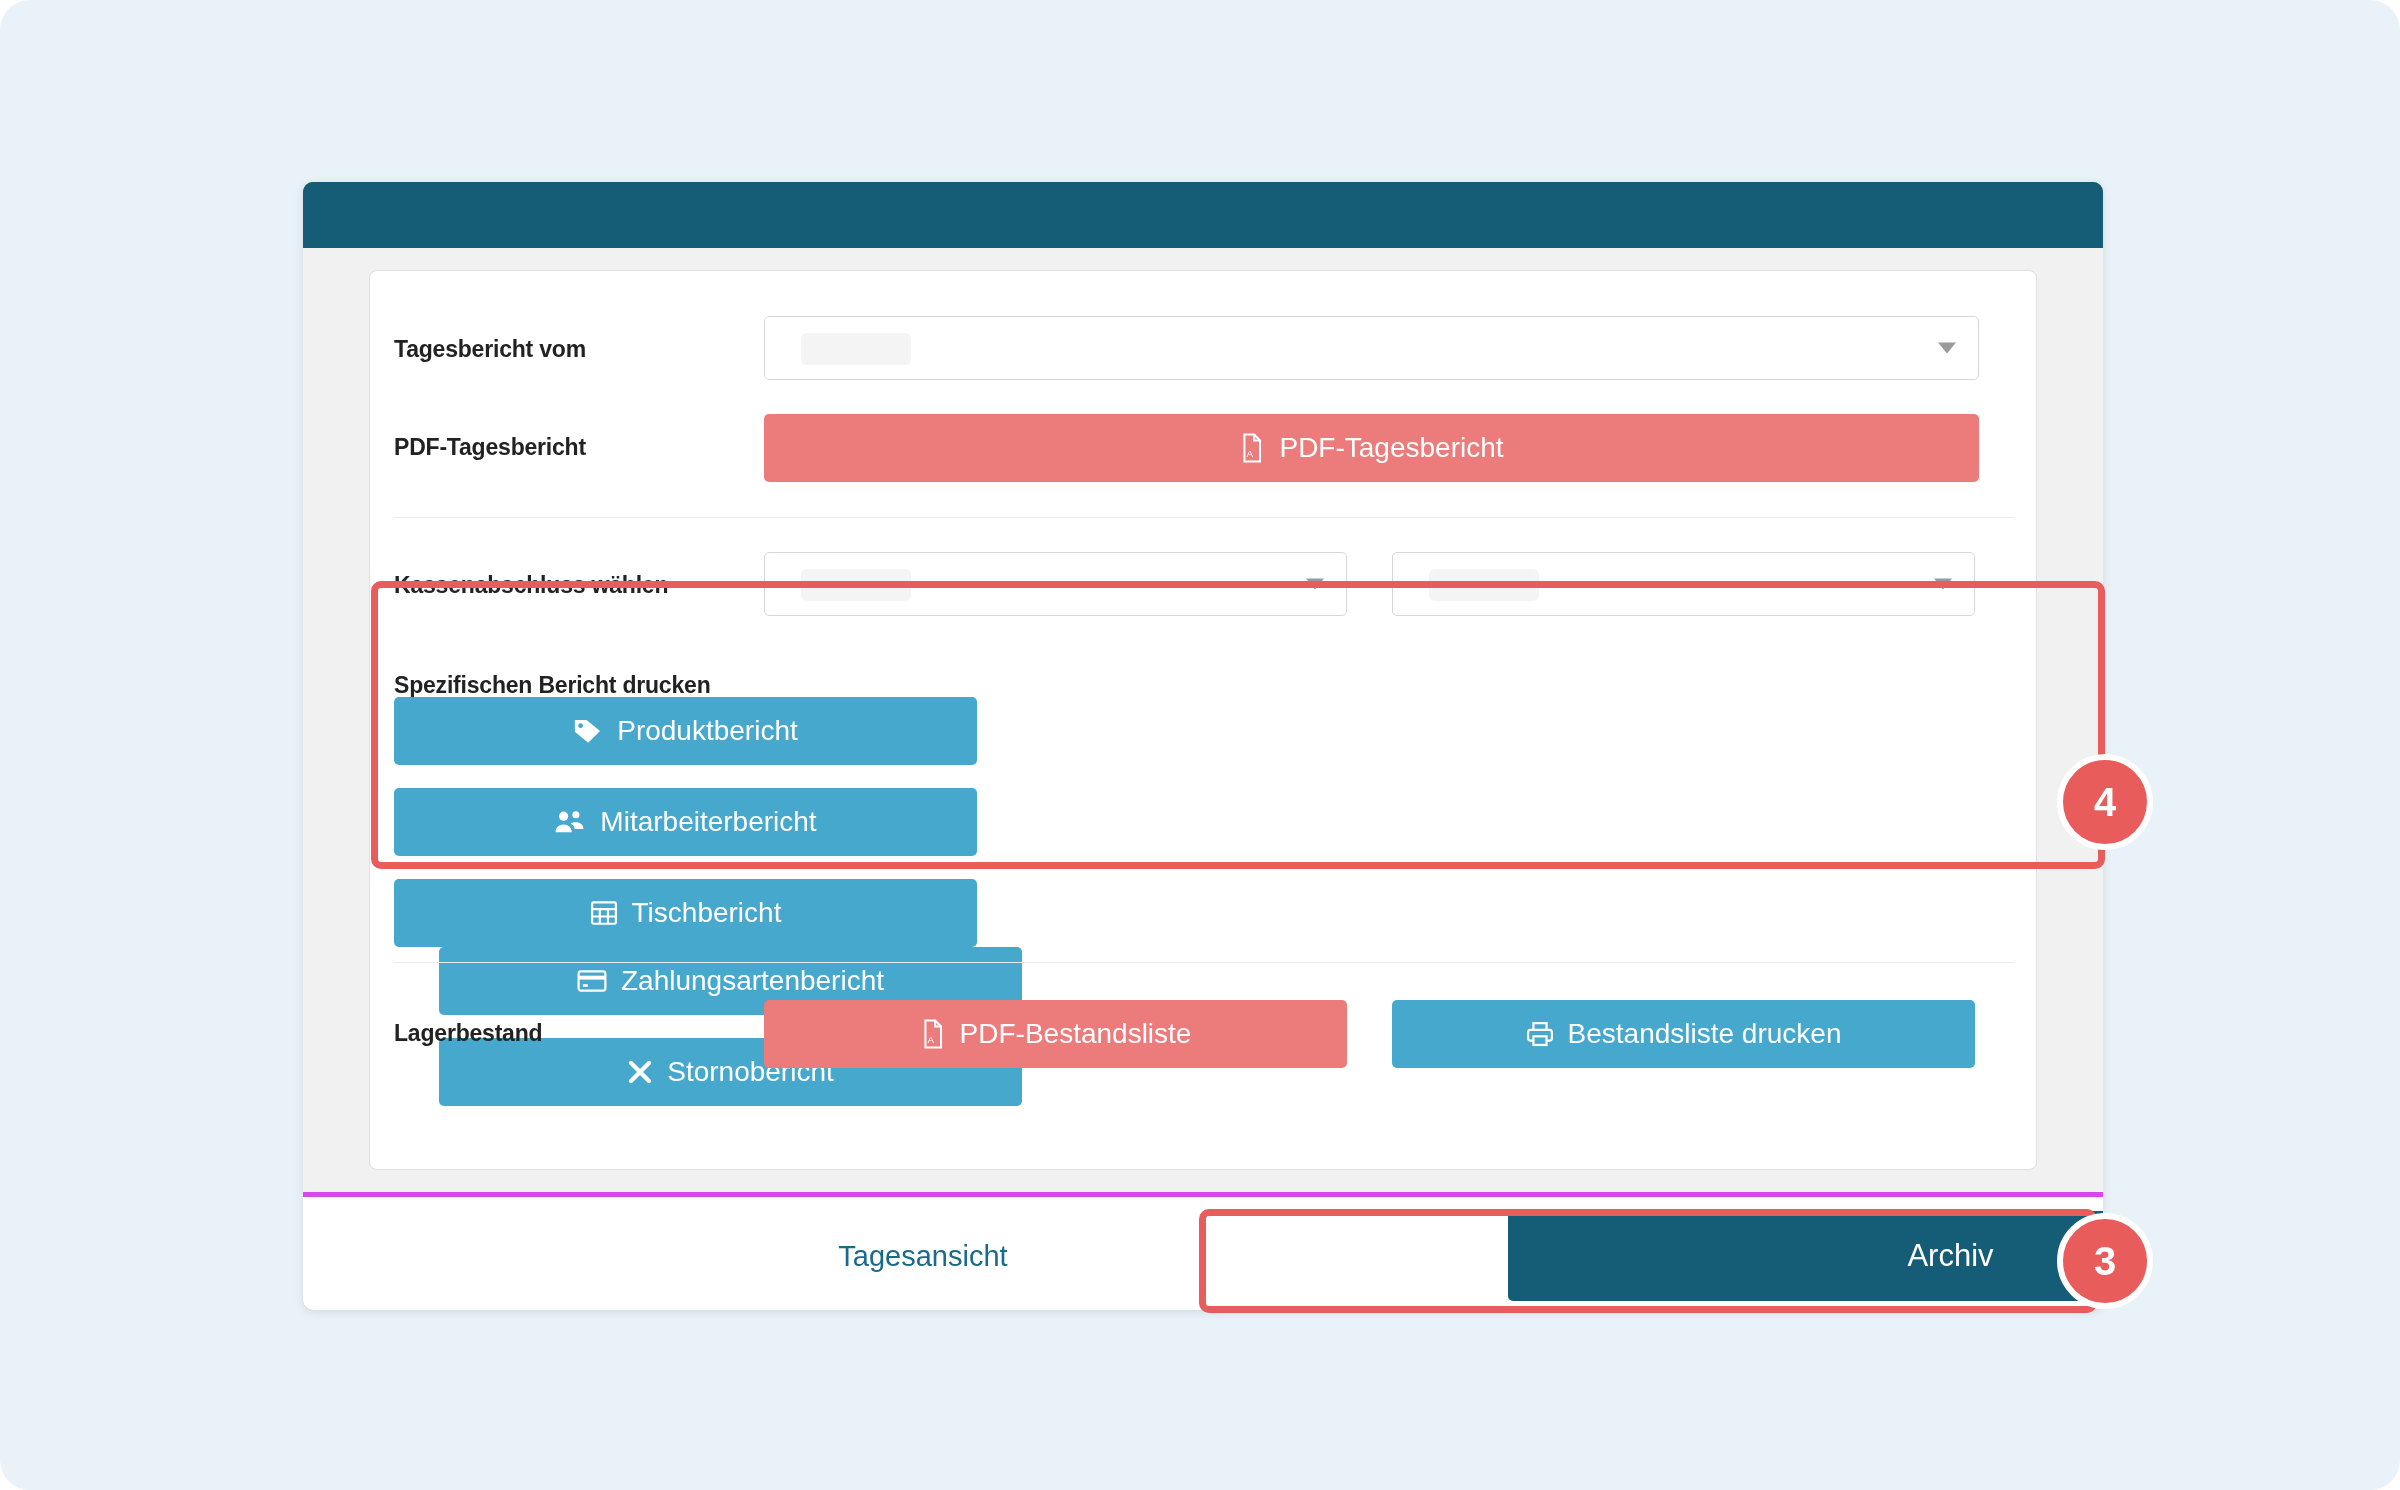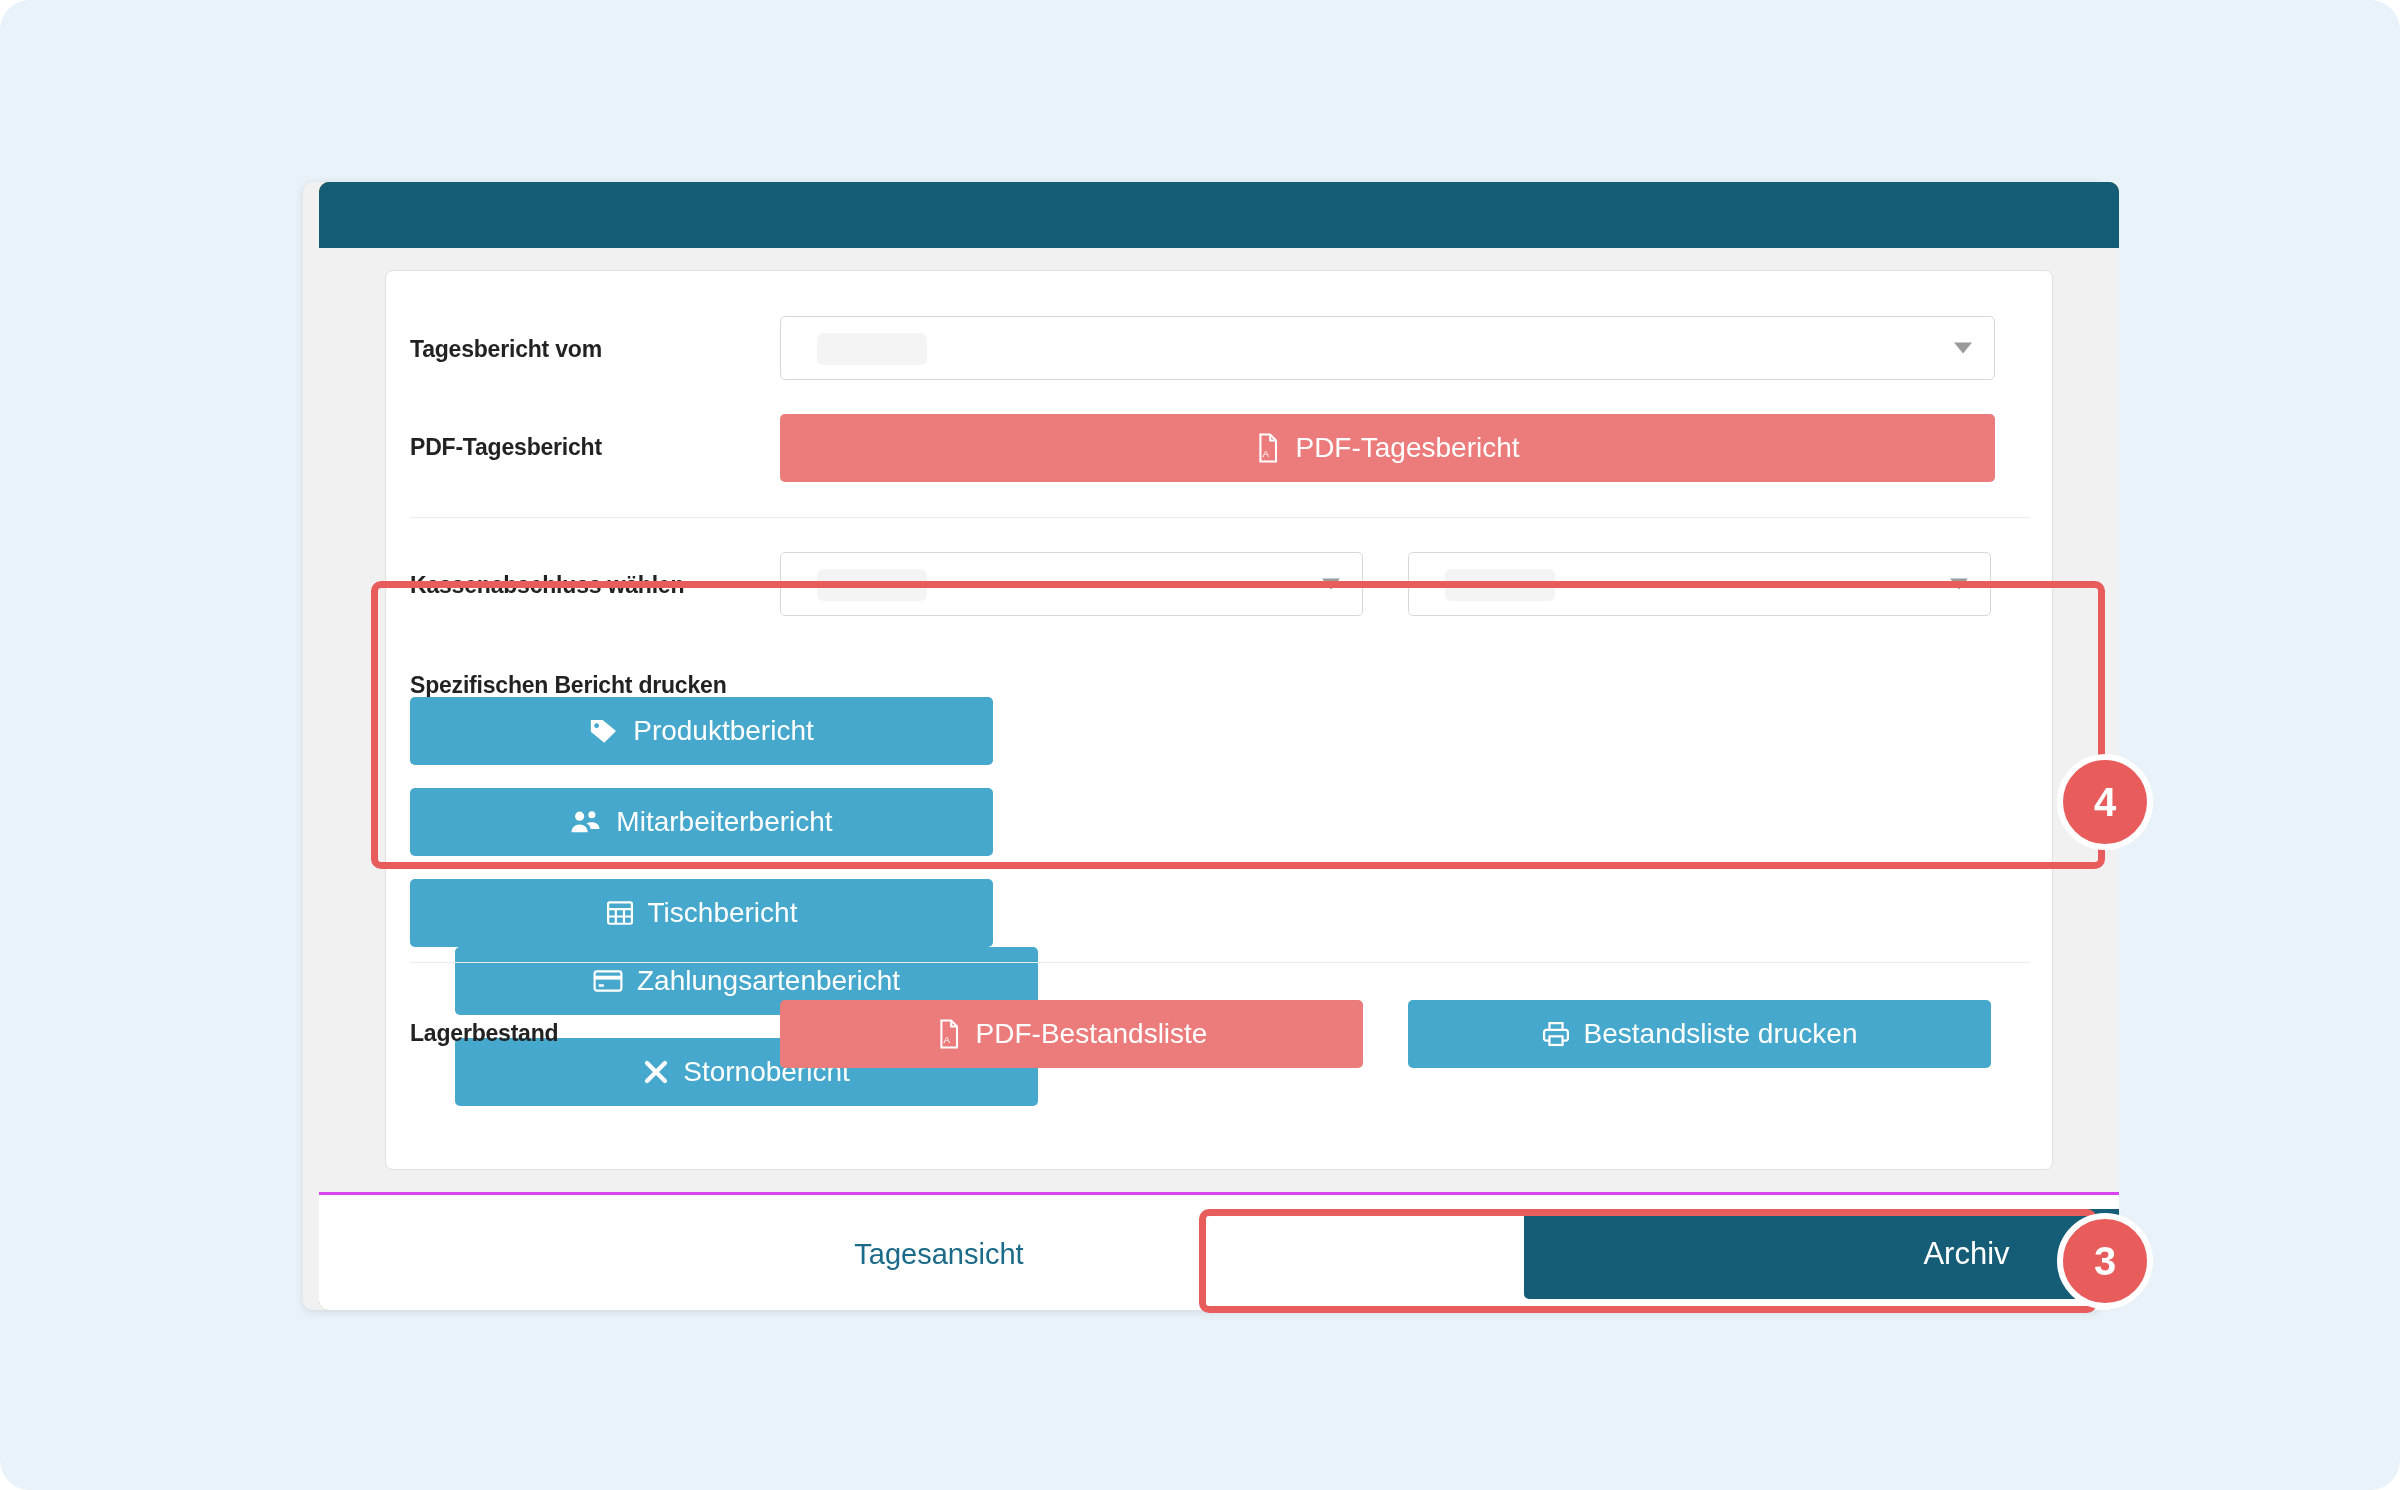--- a/index.html
+++ b/index.html
@@ -31,21 +31,20 @@
     box-shadow: 0 2px 10px rgba(0,0,0,0.10);
     overflow: visible;
   }
   #window-shell {
     position: absolute;
     left: 0; top: 0;
     width: 1800px; height: 1128px;
     background: #4d7c0f;
     border-radius: 10px;
     overflow: hidden;
-    margin-left: 16px;
   }
 
   
   #window-header {
     height: 66px;
     background: #155c76;
     width: 100%;
   }
 
   
@@ -68,21 +67,21 @@
     border-radius: 8px;
   }
 
   
   #tabbar {
     position: absolute;
     left: 0; top: 944px;
     width: 1800px;
     height: 118px;
     background: #ffffff;
-    border-top: 3px solid #d946ef;
+    border-top: 5px solid #d946ef;
   }
 
   
   .form-row {
     position: absolute;
     display: flex;
     align-items: flex-start;
   }
   .row-label {
     font-size: 23px;

